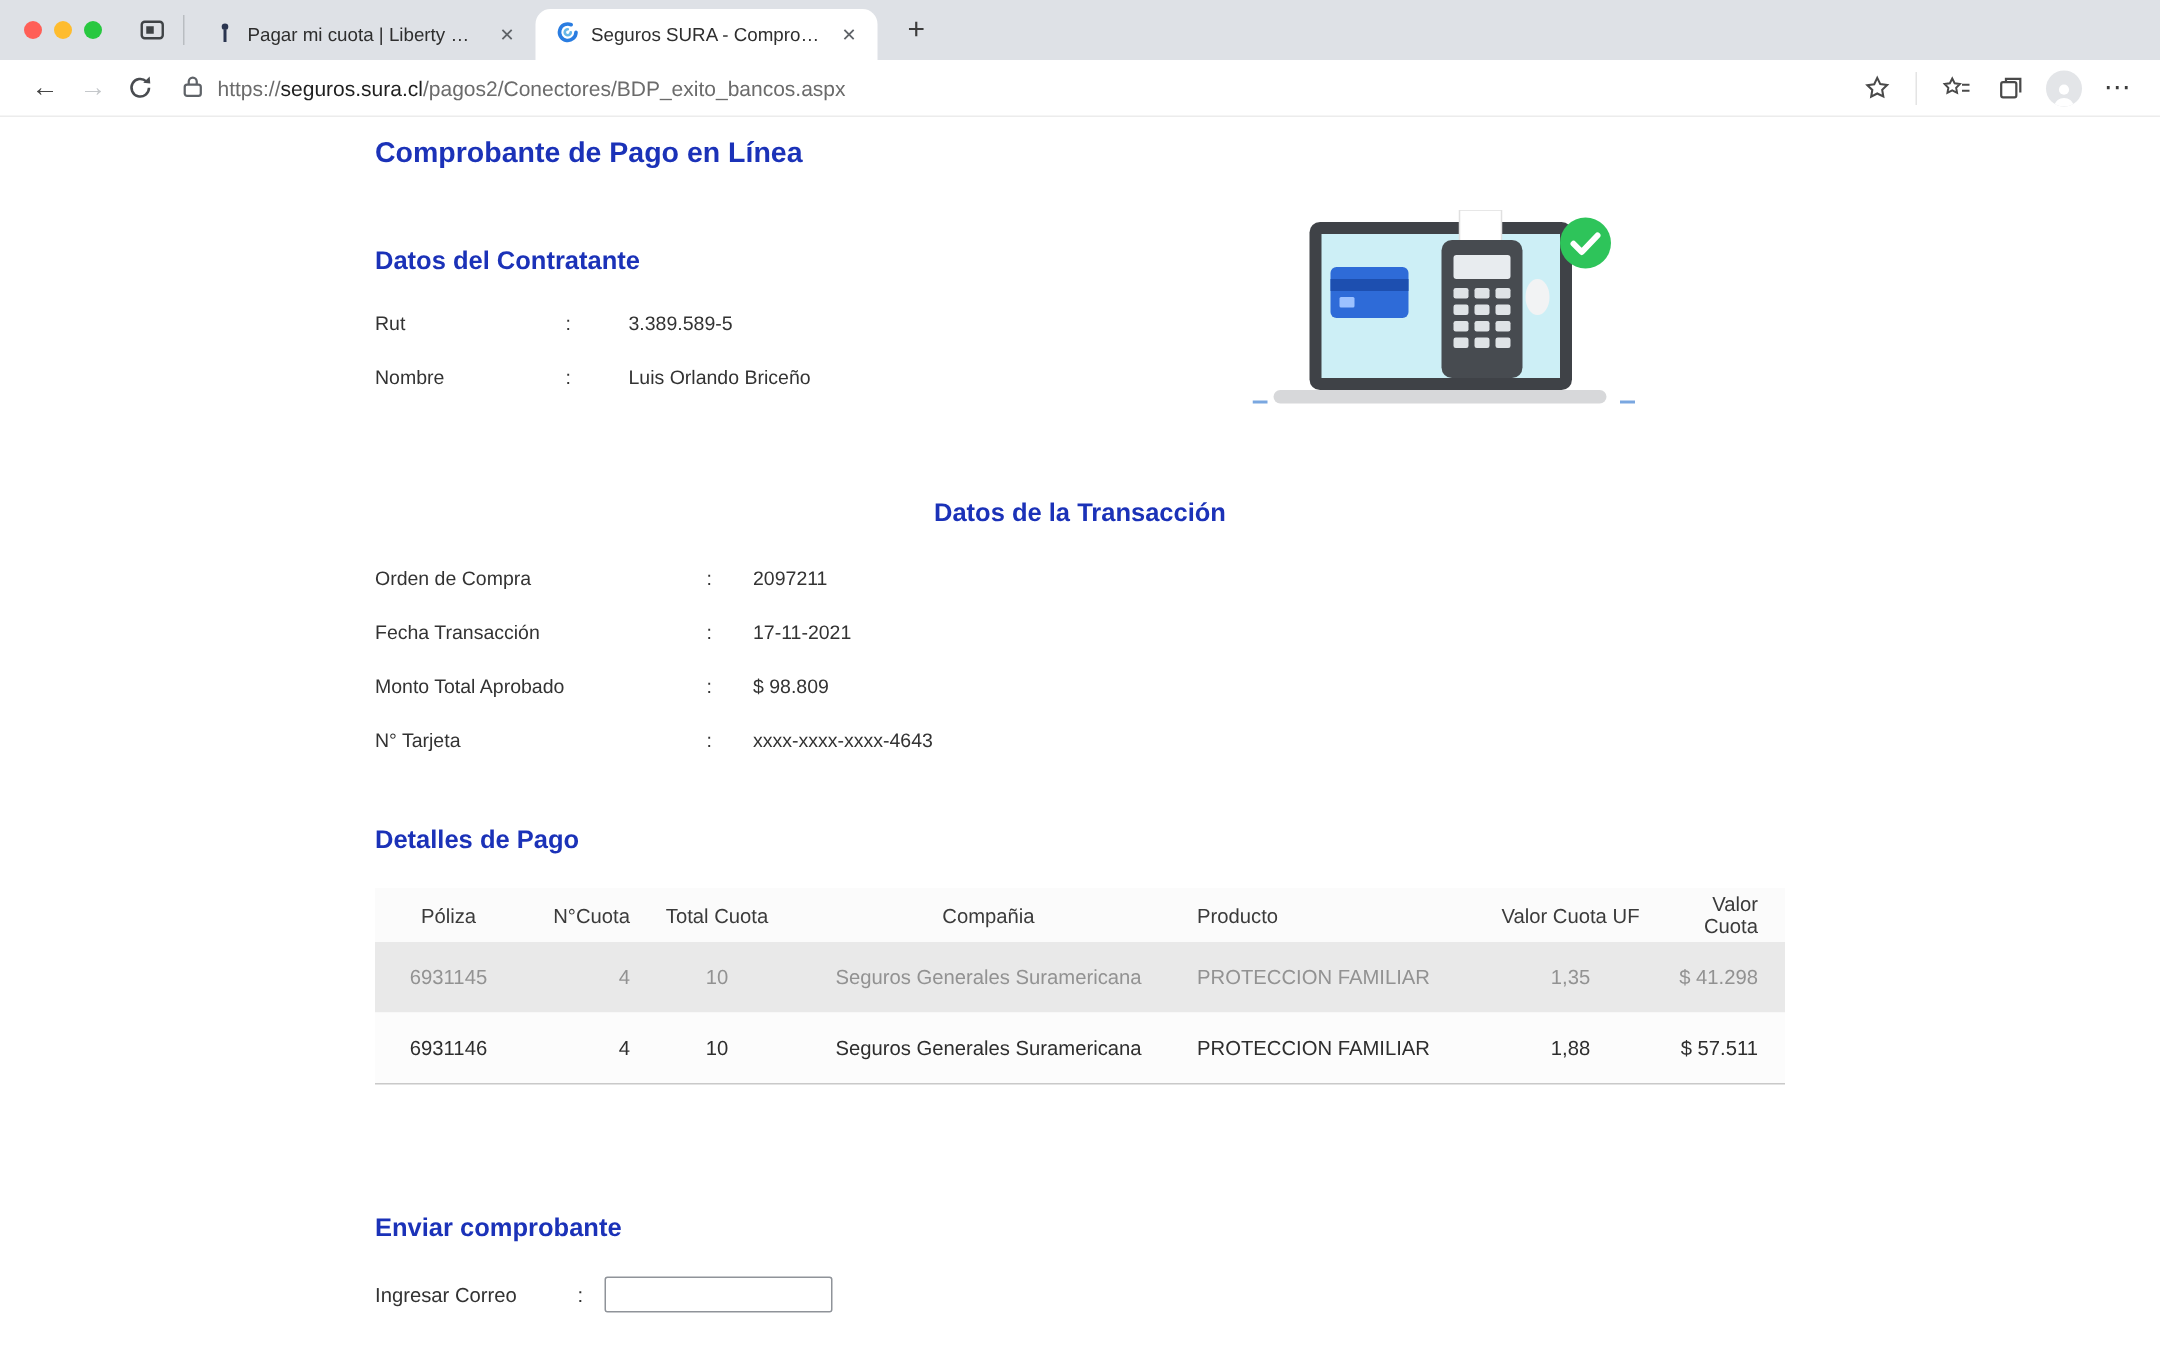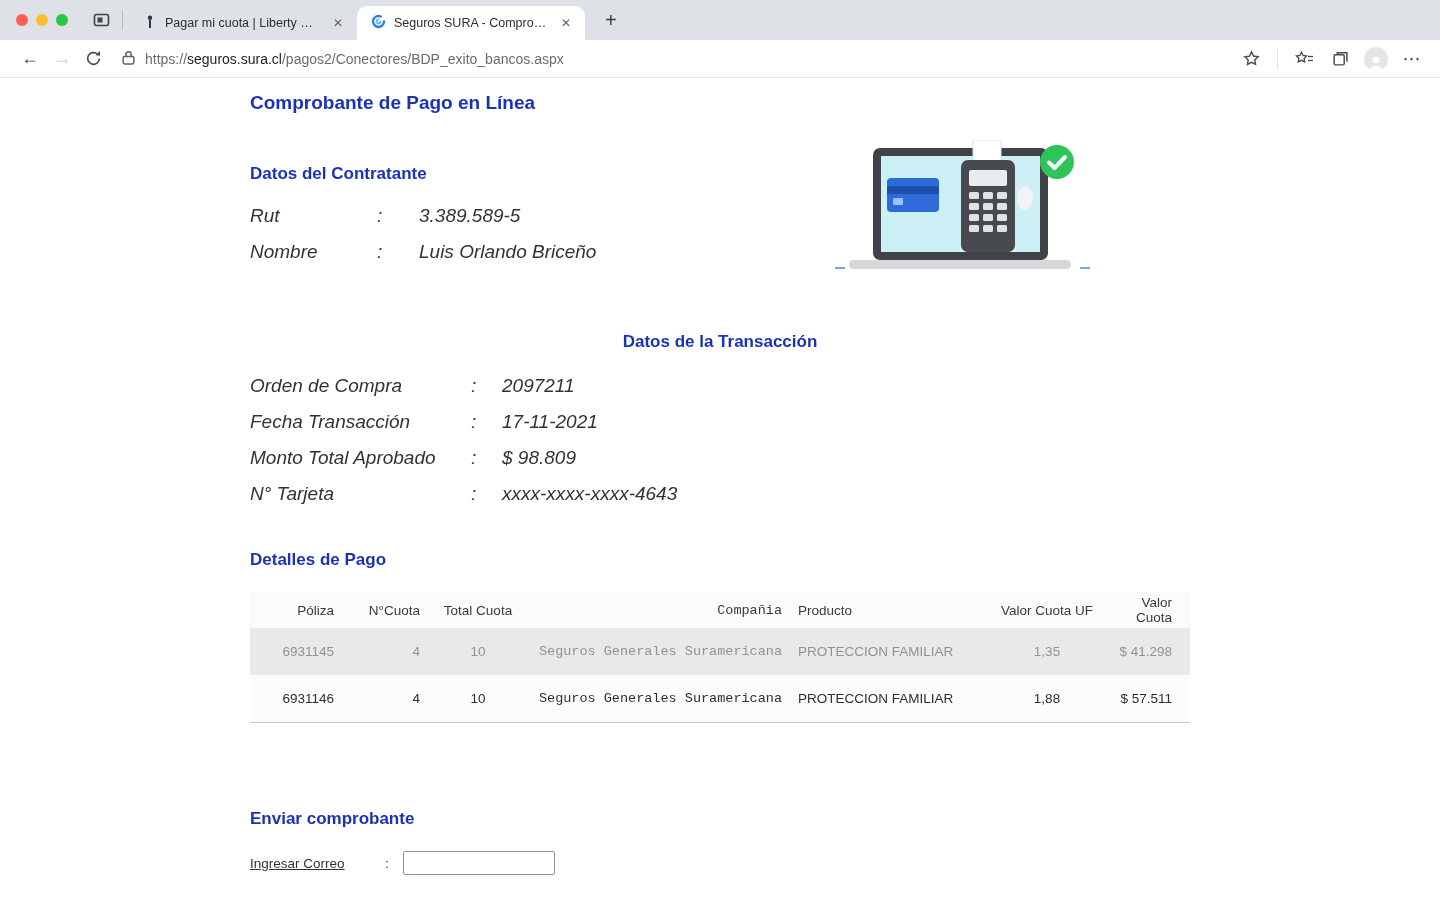--- a/index.html
+++ b/index.html
@@ -41,45 +41,45 @@
 
   
   .page{position:relative;padding:8px 250px 0 250px;}
   .pg-title{color:var(--blue);font-size:19px;font-weight:700;margin-top:6px;}
   .sec{color:var(--blue);font-size:17px;font-weight:700;}
   .sec.contractor{margin-top:50px;}
   .sec.transaction{margin-top:72px;text-align:center;}
   .sec.details{margin-top:48px;}
   .sec.send{margin-top:86px;}
 
-  .kv{display:flex;font-size:19px;color:var(--txt);margin-top:20px;line-height:16px;font-style:italic;}
+  .kv{display:flex;font-size:13px;color:var(--txt);margin-top:20px;line-height:16px;}
   .kv.first{margin-top:24px;}
   .grp-c .label{width:127px;}
   .grp-c .colon{width:42px;}
   .grp-t .label{width:221px;}
   .grp-t .colon{width:31px;}
 
   .illustration{position:absolute;left:835px;top:62px;width:255px;height:138px;}
 
   table.pay{border-collapse:collapse;margin-top:22px;width:940px;font-size:13.5px;
             border-bottom:1px solid #c9c9c9;}
   table.pay th{font-weight:400;color:#3b3b3b;background:#fbfbfb;height:36px;padding:0 8px;}
   table.pay td{height:37px;padding:16px 8px;}
   table.pay tr.r0 td{background:#e9e9e9;color:#929292;}
   table.pay tr.r1 td{background:#fcfcfc;color:#2e2e2e;}
-  .col-poliza{width:92px;text-align:right;padding-left:14px!important;}
+  .col-poliza{width:92px;text-align:center;padding-left:14px!important;}
   .col-ncuota{width:86px;text-align:right;}
   .col-tcuota{width:100px;text-align:center;}
-  .col-comp{width:262px;text-align:right;font-family:Liberation Mono, monospace;}
+  .col-comp{width:262px;text-align:center;}
   .col-prod{width:198px;text-align:left;}
   .col-uf{width:118px;text-align:center;}
   .col-valor{width:84px;text-align:right;padding-right:18px!important;}
 
   .email-row{display:flex;align-items:center;margin-top:22px;font-size:13.5px;color:var(--txt);}
-  .email-row .label{width:135px;text-decoration:underline;}
+  .email-row .label{width:135px;}
   .email-row .colon{width:18px;}
   .email-input{width:152px;height:24px;border:1px solid #8f9399;border-radius:2px;padding:0 6px;font-size:13px;}
   .send-btn{display:block;width:150px;height:30px;margin:28px 0 0 142px;background:var(--btn-blue);
             color:#fff;border:none;font-size:13.5px;font-family:inherit;border-radius:2px;}
 </style>
 </head>
 <body>
 
 <div class="tabbar">
   <div class="traffic">

